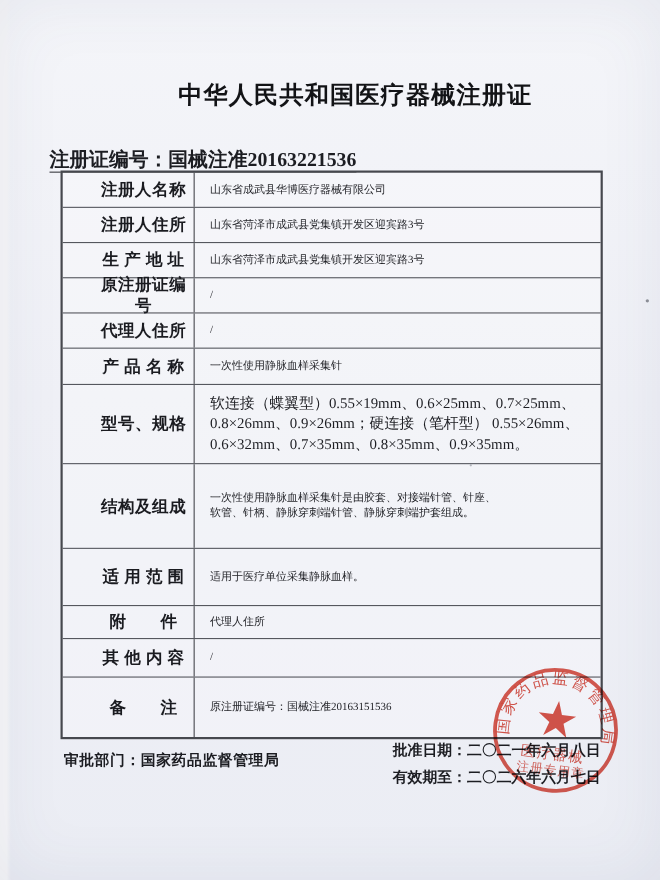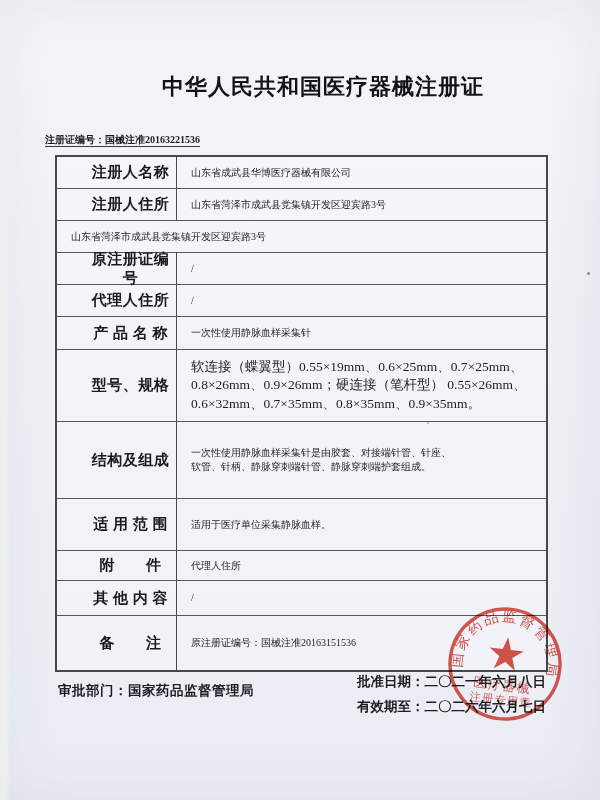--- a/index.html
+++ b/index.html
@@ -16,21 +16,21 @@
     color:#17181c;
     box-shadow: inset 0 0 60px rgba(70,75,110,0.08);
   }
   .title{
     position:absolute;top:72px;left:0;width:100%;
     text-align:center;font-size:22px;font-weight:bold;
     letter-spacing:1px;color:#121316;padding-left:23px;
   }
   .regno{
     position:absolute;top:133px;left:45px;
-    font-size:10px;font-weight:bold;color:#1c1d22;
+    font-size:18px;font-weight:bold;color:#1c1d22;
   }
   .regno .u{border-bottom:1.4px solid #3a3b40;padding-bottom:1px;}
   .cert-table{
     position:absolute;left:55px;top:155px;width:493px;
     border:2px solid #46484e;box-sizing:border-box;
     background:rgba(255,255,255,0.28);
   }
   .row{display:flex;border-bottom:1.2px solid #55575e;box-sizing:border-box;}
   .row:last-child{border-bottom:none;}
   .cell-label{
@@ -89,20 +89,21 @@
   <div class="cert-table">
     <div class="row h32">
       <div class="cell-label">注册人名称</div>
       <div class="cell-value">山东省成武县华博医疗器械有限公司</div>
     </div>
     <div class="row h32">
       <div class="cell-label">注册人住所</div>
       <div class="cell-value">山东省菏泽市成武县党集镇开发区迎宾路3号</div>
     </div>
     <div class="row h32">
+      <div class="cell-label">生 产 地 址</div>
       <div class="cell-value">山东省菏泽市成武县党集镇开发区迎宾路3号</div>
     </div>
     <div class="row h32">
       <div class="cell-label">原注册证编号</div>
       <div class="cell-value">/</div>
     </div>
     <div class="row h32">
       <div class="cell-label">代理人住所</div>
       <div class="cell-value">/</div>
     </div>

